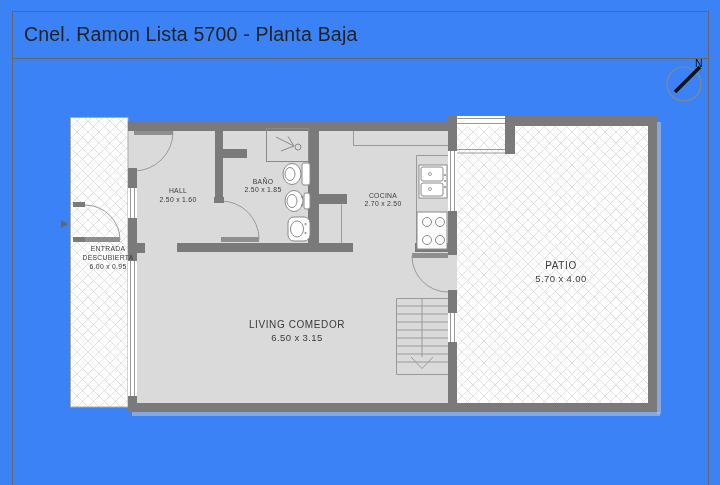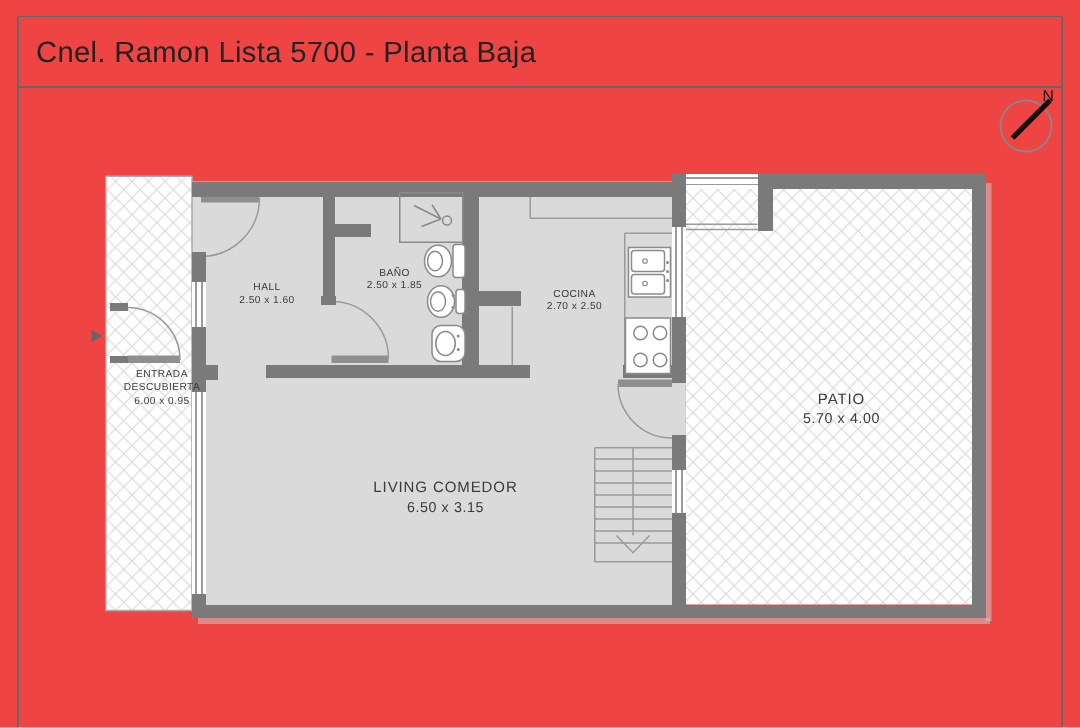--- a/index.html
+++ b/index.html
@@ -1,16 +1,16 @@
 <!DOCTYPE html>
 <html><head>
 <meta charset="utf-8">
 <style>
   html,body{margin:0;padding:0;background:#ffffff;}
-  .page{position:relative;width:720px;height:485px;background:#ef4444;overflow:hidden;
+  .page{position:relative;width:720px;height:485px;background:#3b82f6;overflow:hidden;
         font-family:"Liberation Sans",sans-serif;}
   .plan-svg{position:absolute;left:0;top:0;display:block;}
   text{font-family:"Liberation Sans",sans-serif;}
   .title-text{font-size:19.5px;font-weight:500;fill:#222222;letter-spacing:.2px;}
   .room-label-sm{font-size:6.8px;fill:#3a3a3a;text-anchor:middle;letter-spacing:.3px;}
   .room-label-lg{font-size:10px;fill:#3a3a3a;text-anchor:middle;letter-spacing:.6px;}
   .room-dims-lg{font-size:9.5px;fill:#3a3a3a;text-anchor:middle;letter-spacing:.4px;}
   .north-n{font-size:10.5px;fill:#111111;}
   .wall{fill:#7a7a7a;}
   .thin{stroke:#9a9a9a;stroke-width:1;fill:none;}

